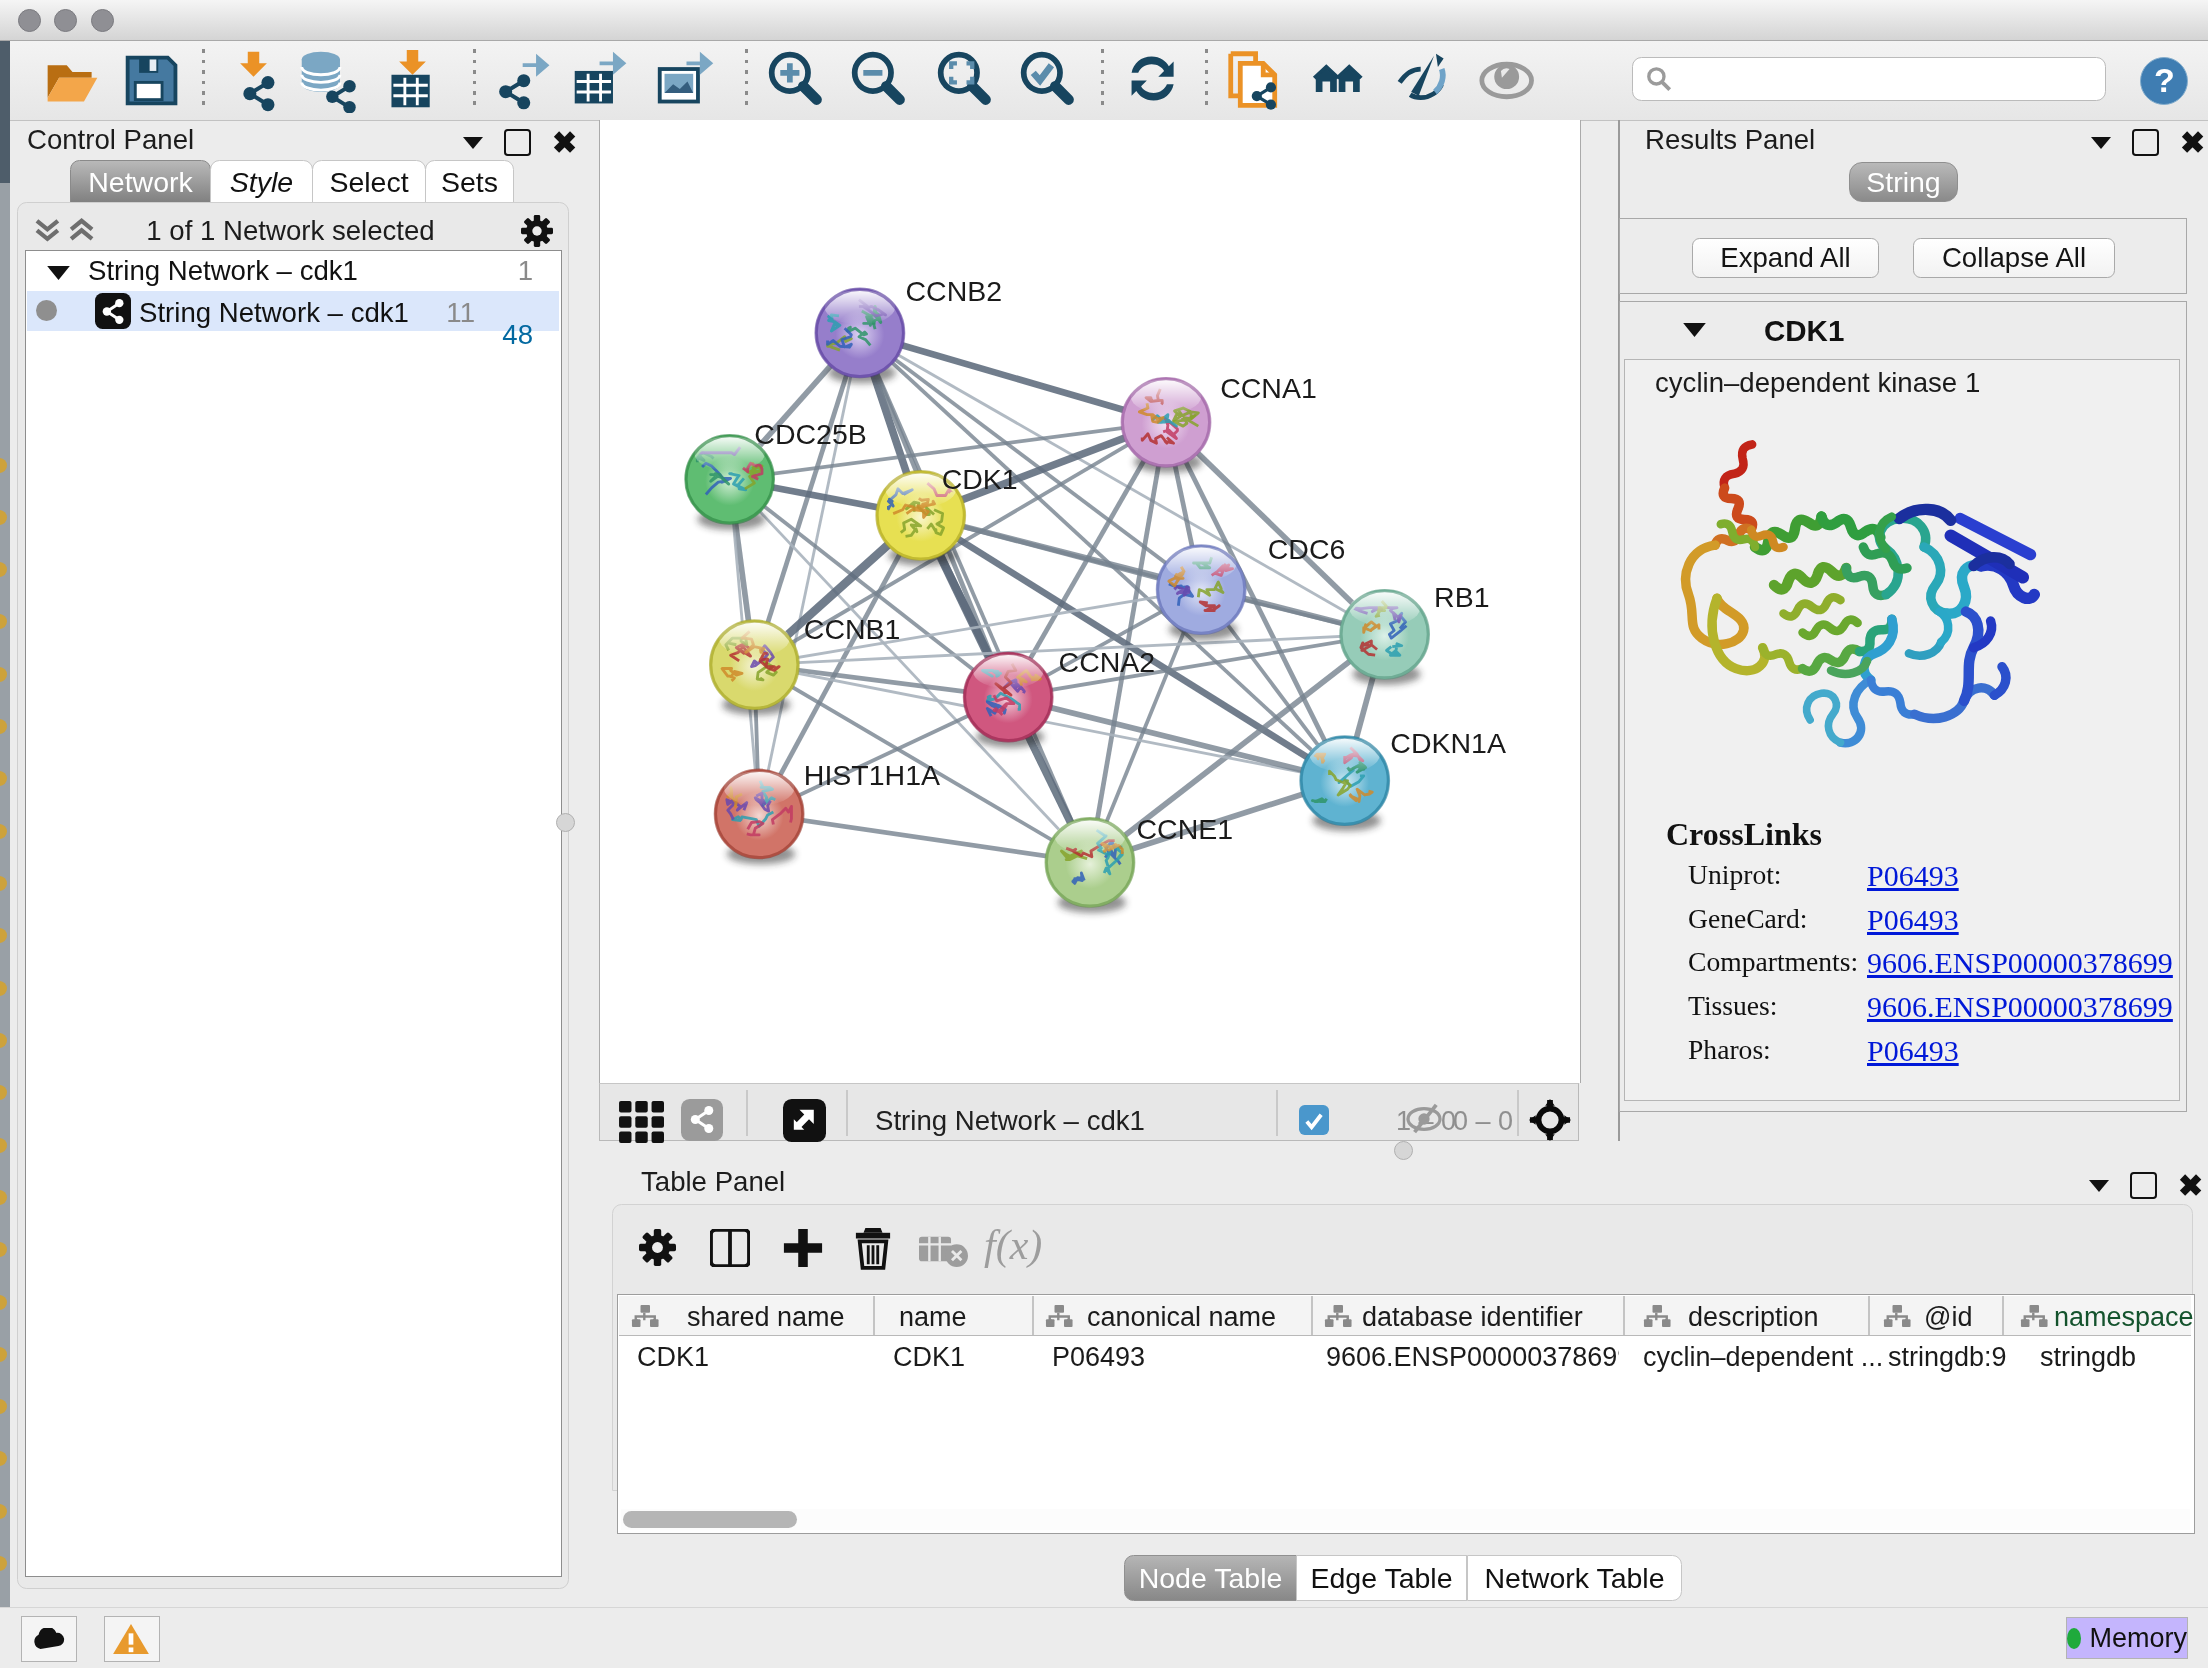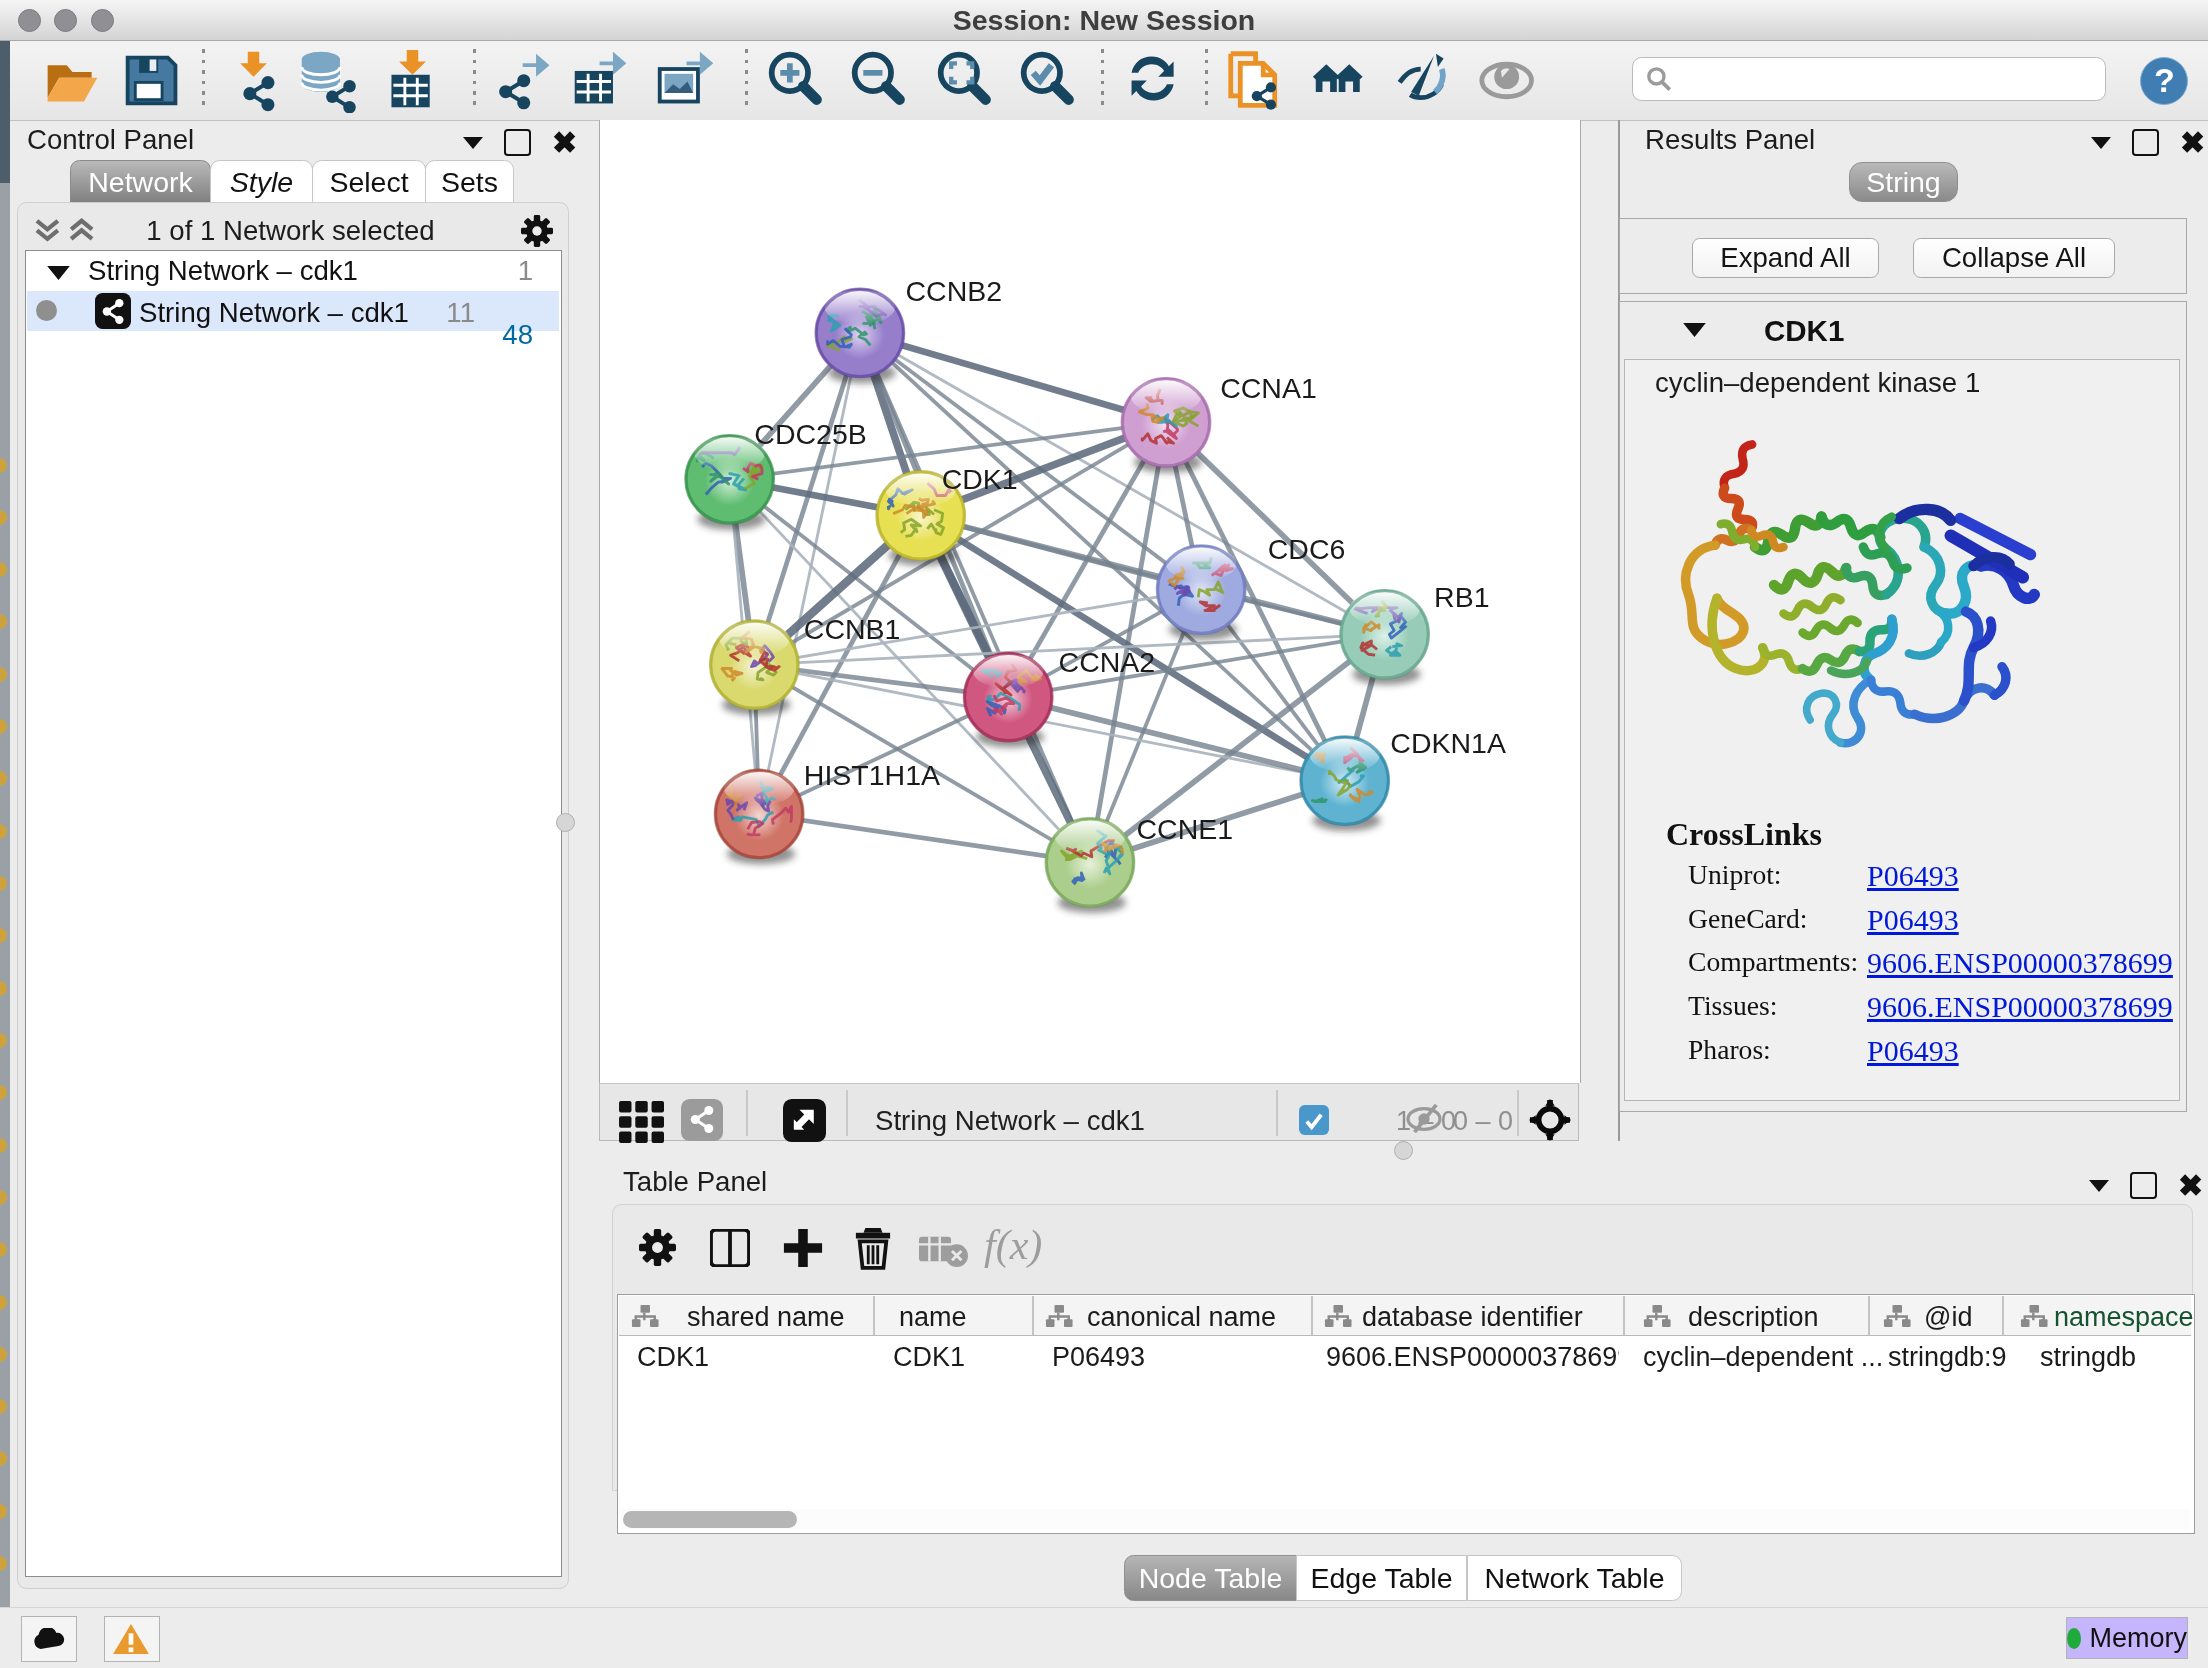--- a/index.html
+++ b/index.html
@@ -40,21 +40,20 @@
     <div class="a" style="left:-7.6px;top:1411px;width:15px;height:15px;border-radius:50%;background:#cda23c;"></div>
     <div class="a" style="left:-7.6px;top:1464px;width:15px;height:15px;border-radius:50%;background:#cda23c;"></div>
     <div class="a" style="left:-7.6px;top:1516px;width:15px;height:15px;border-radius:50%;background:#cda23c;"></div>
     <div class="a" style="left:-7.6px;top:1568px;width:15px;height:15px;border-radius:50%;background:#cda23c;"></div>
 </div>
 
 <div class="a" style="left:0;top:0;width:2208px;height:40px;background:linear-gradient(#f5f5f5,#d4d4d4);border-bottom:1px solid #a9a9a9;">
  <div class="a" style="left:18px;top:8.6px;width:21px;height:21px;border-radius:50%;background:#8f8f94;border:1px solid #7b7b80;"></div>
  <div class="a" style="left:54px;top:8.6px;width:21px;height:21px;border-radius:50%;background:#8f8f94;border:1px solid #7b7b80;"></div>
  <div class="a" style="left:91px;top:8.6px;width:21px;height:21px;border-radius:50%;background:#8f8f94;border:1px solid #7b7b80;"></div>
- <div class="a" style="left:0;top:3.8px;width:2208px;text-align:center;font-size:28.5px;font-weight:bold;color:#3e3e3e;">Session: New Session</div>
 </div>
 
 <div class="a" style="left:9.5px;top:41px;width:2199px;height:79px;background:linear-gradient(#f3f3f3,#e6e6e6);border-bottom:1.9px solid #c2c2c2;"></div>
 <div class="dotsep" style="left:202px;top:49px;height:63px;"></div>
 <div class="dotsep" style="left:473px;top:49px;height:63px;"></div>
 <div class="dotsep" style="left:745px;top:49px;height:63px;"></div>
 <div class="dotsep" style="left:1101px;top:49px;height:63px;"></div>
 <div class="dotsep" style="left:1205px;top:49px;height:63px;"></div>
 <svg class="a" style="left:40px;top:48px" width="65" height="65" viewBox="0 0 68 68">
     <path d="M8 18h20l6 7h20v6H20L8 52z" fill="#b96e12"></path>
@@ -624,21 +623,21 @@
 <svg class="a" style="left:1529px;top:1099px" width="42" height="42" viewBox="0 0 44 44">
  <circle cx="22" cy="22" r="12" fill="none" stroke="#0a0a0a" stroke-width="6"></circle>
  <g stroke="#0a0a0a" stroke-width="6">
       <path d="M22 1v9M22 34v9M1 22h9M34 22h9"></path>
     </g>
  <g fill="#0a0a0a">
       <path d="M22 0l-5 7h10zM22 44l-5-7h10zM0 22l7-5v10zM44 22l-7-5v10z"></path>
     </g>
   </svg>
 
-<div class="a hdr" style="left:623px;top:1166px;">Table Panel</div>
+<div class="a hdr" style="left:641px;top:1166px;">Table Panel</div>
 <div class="winbtns" style="left:2089px;top:1172px;">
     <div class="tri-d"></div>
     <div class="sqico"></div>
     <div class="xico">✖</div>
   </div>
 <div class="a" style="left:612px;top:1204px;width:1579px;height:285px;background:#e9e9e9;border:1px solid #d2d2d2;border-radius:9.5px 9.5px 0 0;"></div>
 
 <svg class="a" style="left:639px;top:1229px" width="37" height="37" viewBox="-17 -17 34 34">
     <g fill="#111">
       <rect x="-3.4" y="-17" width="6.8" height="8" rx="1.5" transform="rotate(0 0 0)"></rect>

